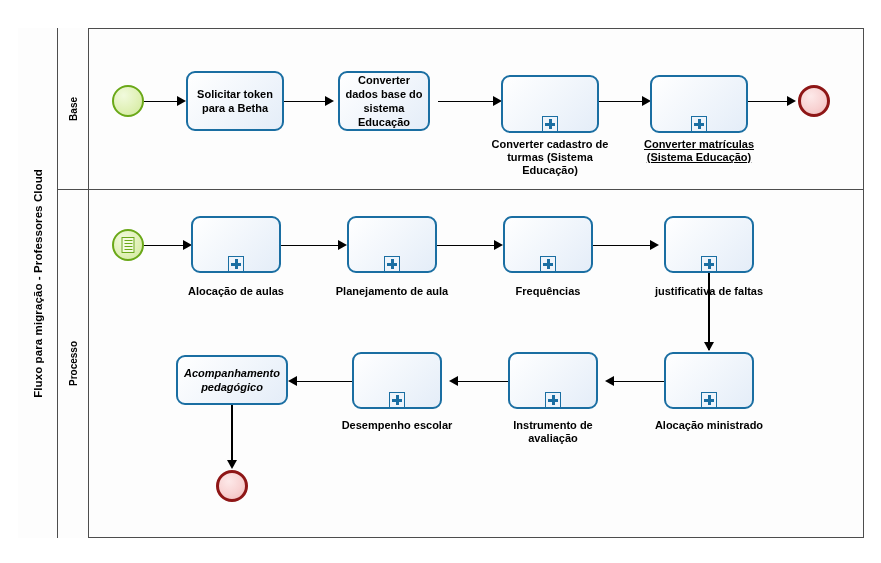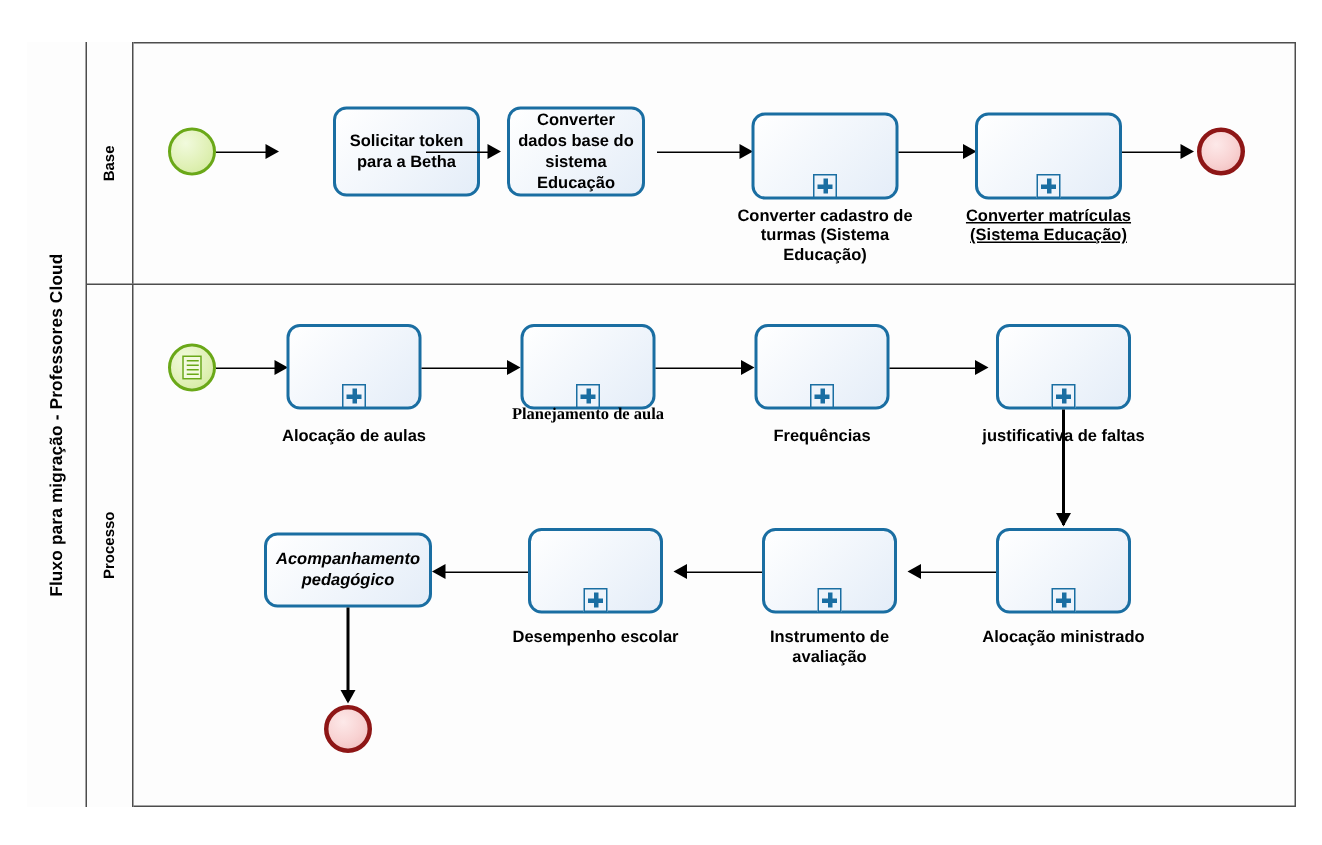--- a/index.html
+++ b/index.html
@@ -218,21 +218,21 @@
     <span>Processo</span>
   </div>
 
   <div class="lane-divider"></div>
 
   <div class="event event-start" style="left:112px; top:85px;"></div>
 
   <div class="conn conn-h" style="left:144px; top:100.5px; width:34px;"></div>
   <div class="arrow arrow-r" style="left:177px; top:96px;"></div>
 
-  <div class="task" style="left:186px; top:71px; width:98px; height:60px;margin-left:36px;">
+  <div class="task" style="left:186px; top:71px; width:98px; height:60px;">
     <div class="task-text">Solicitar token para a Betha</div>
   </div>
 
   <div class="conn conn-h" style="left:284px; top:100.5px; width:42px;"></div>
   <div class="arrow arrow-r" style="left:325px; top:96px;"></div>
 
   <div class="task" style="left:338px; top:71px; width:92px; height:60px;">
     <div class="task-text">Converter dados base do sistema Educação</div>
   </div>
 
@@ -285,21 +285,21 @@
 
   <div class="conn conn-h" style="left:281px; top:244.5px; width:58px;"></div>
   <div class="arrow arrow-r" style="left:338px; top:240px;"></div>
 
   <div class="task" style="left:347px; top:216px; width:90px; height:57px;">
     <div class="plus-marker">
       <span class="vbar"></span>
         <span class="hbar"></span>
     </div>
   </div>
-  <div class="ext-label" style="left:332px; top:270px; width:120px;font-family:Liberation Serif, serif;">Planejamento de aula</div>
+  <div class="ext-label" style="left:332px; top:285px; width:120px;">Planejamento de aula</div>
 
   <div class="conn conn-h" style="left:437px; top:244.5px; width:58px;"></div>
   <div class="arrow arrow-r" style="left:494px; top:240px;"></div>
 
   <div class="task" style="left:503px; top:216px; width:90px; height:57px;">
     <div class="plus-marker">
       <span class="vbar"></span>
         <span class="hbar"></span>
     </div>
   </div>

